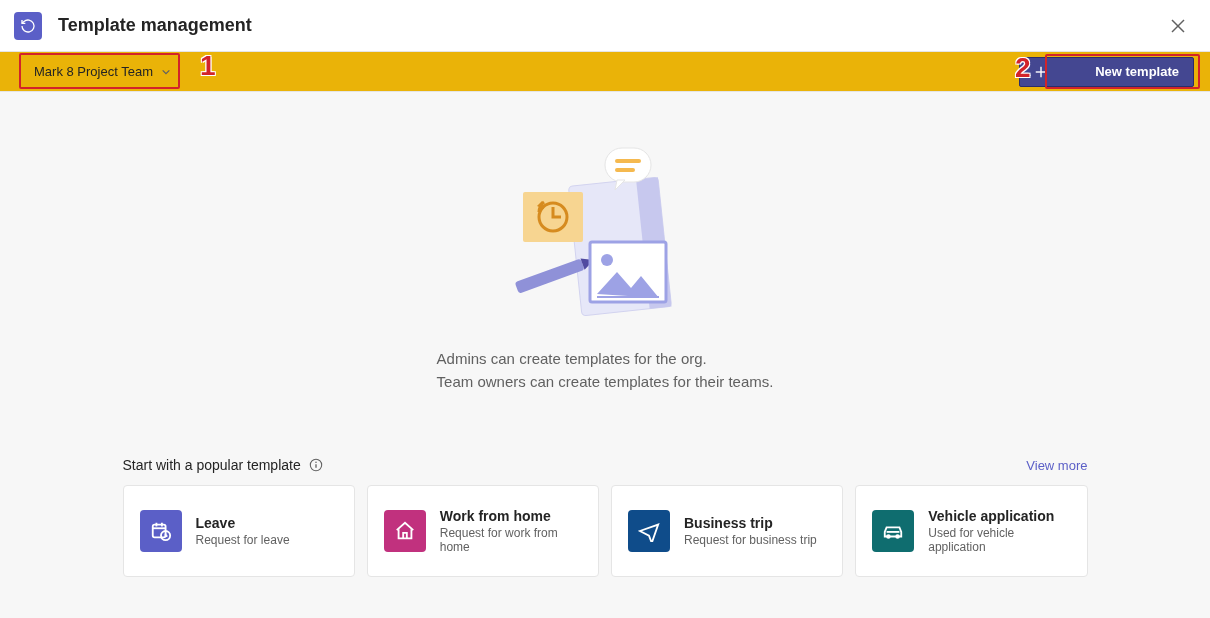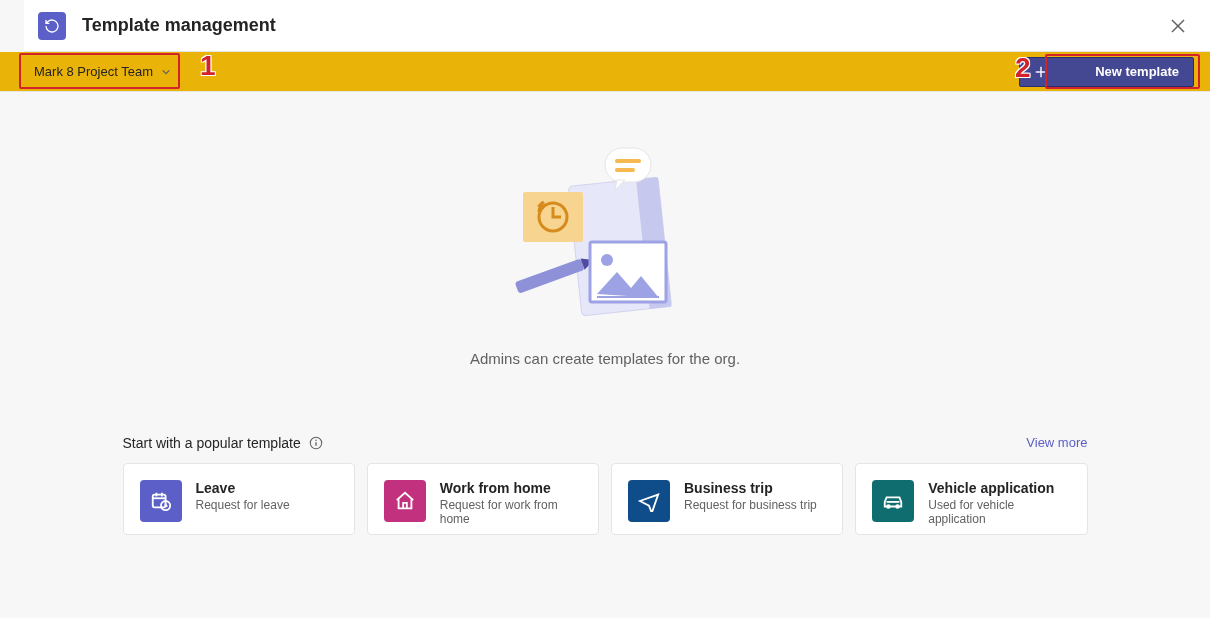--- a/index.html
+++ b/index.html
@@ -12,21 +12,20 @@
     overflow: hidden;
   }
   
   .header {
     display: flex; align-items: center;
     height: 52px;
     padding: 0 20px 0 14px;
     background: #fff;
     border-bottom: 1px solid #e5e5e5;
     position: relative;
-    margin-left: 24px;
   }
   .header .app-icon {
     width: 28px; height: 28px;
     border-radius: 4px;
     background: #5b5fc7;
     display: flex; align-items: center; justify-content: center;
     margin-right: 16px;
   }
   .header .app-icon svg { width: 16px; height: 16px; stroke: #fff; fill: none; stroke-width: 2; }
   .header h1 { font-size: 18px; font-weight: 700; }
@@ -111,23 +110,23 @@
   }
   .popular-head h3 { font-size: 14px; font-weight: 400; display:flex; align-items:center; }
   .popular-head h3 svg { width:14px; height:14px; margin-left:8px; stroke:#616161; }
   .view-more { font-size: 13px; color: #5b5fc7; cursor: pointer; }
   .card-row {
     display: grid;
     grid-template-columns: repeat(4, 1fr);
     gap: 12px;
   }
   .card {
-    display: flex; align-items: flex-start;
-    height: 72px;
-    padding: 16px 16px;
+    display: flex; align-items: center;
+    height: 92px;
+    padding: 3px 16px;
     background: #fff;
     border: 1px solid #e5e5e5;
     border-radius: 4px;
     cursor: pointer;
   }
   .card .card-icon {
     width: 42px; height: 42px;
     border-radius: 4px;
     display:flex; align-items:center; justify-content:center;
     margin-right: 14px;
@@ -214,20 +213,21 @@
       <g>
         <rect x="85" y="100" width="76" height="60" rx="2" fill="#fff" stroke="#9da2e5" stroke-width="3"></rect>
         <circle cx="102" cy="118" r="6" fill="#9da2e5"></circle>
         <polyline points="92 152 112 130 126 146 136 134 154 156" fill="#9da2e5" stroke="none"></polyline>
         <polygon points="92,154 154,154 154,156 92,156" fill="#9da2e5"></polygon>
       </g>
     </svg>
   </div>
   <div class="empty-text">
     <div>Admins can create templates for the org.</div>
+    <div>Team owners can create templates for their teams.</div>
   </div>
 
   <div class="popular-wrap">
     <div class="popular-head">
       <h3>
         <span>Start with a popular template</span>
         <svg viewBox="0 0 16 16">
             <circle cx="8" cy="8" r="6.5" fill="none" stroke-width="1.2"></circle>
             <line x1="8" y1="7" x2="8" y2="11" stroke-width="1.5"></line>
             <circle cx="8" cy="4.8" r="0.9" fill="#616161" stroke="none"></circle>

